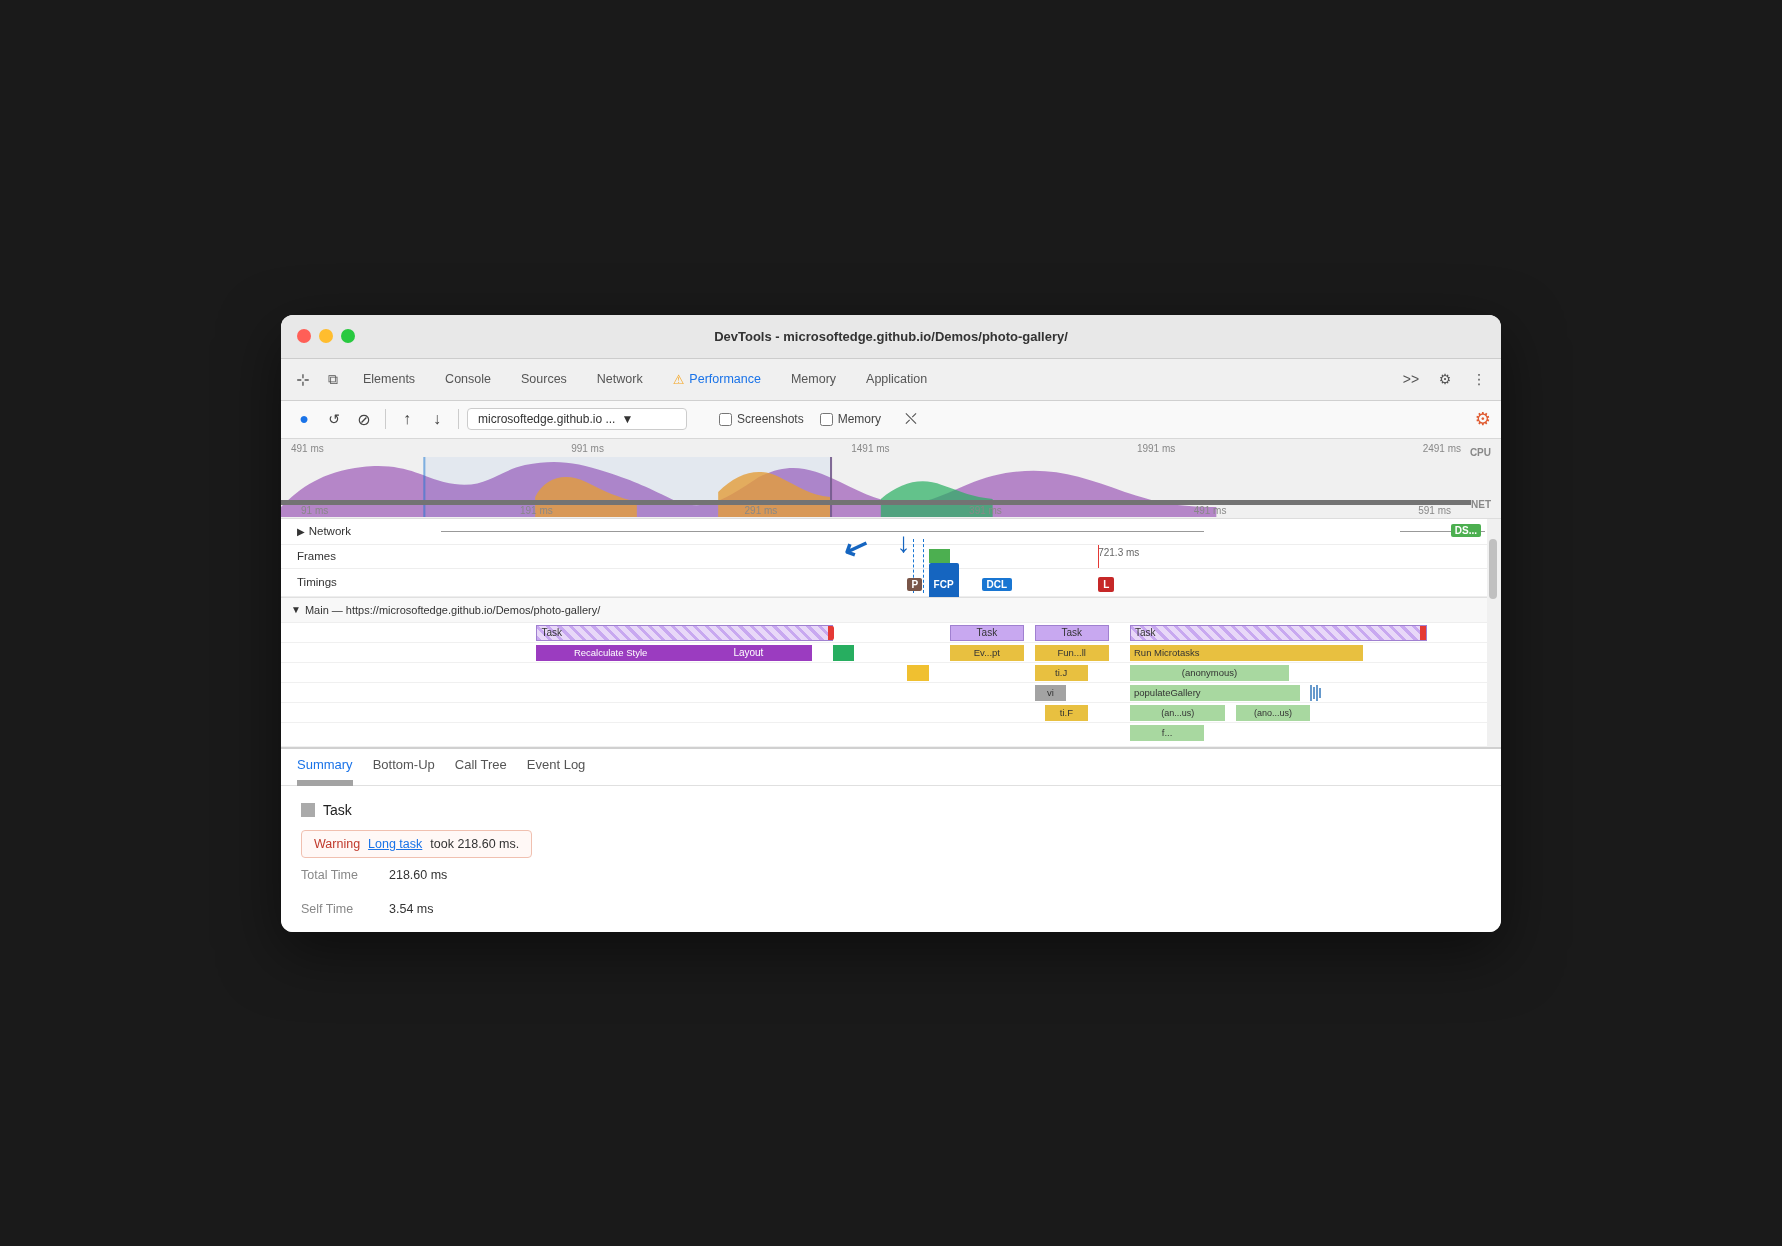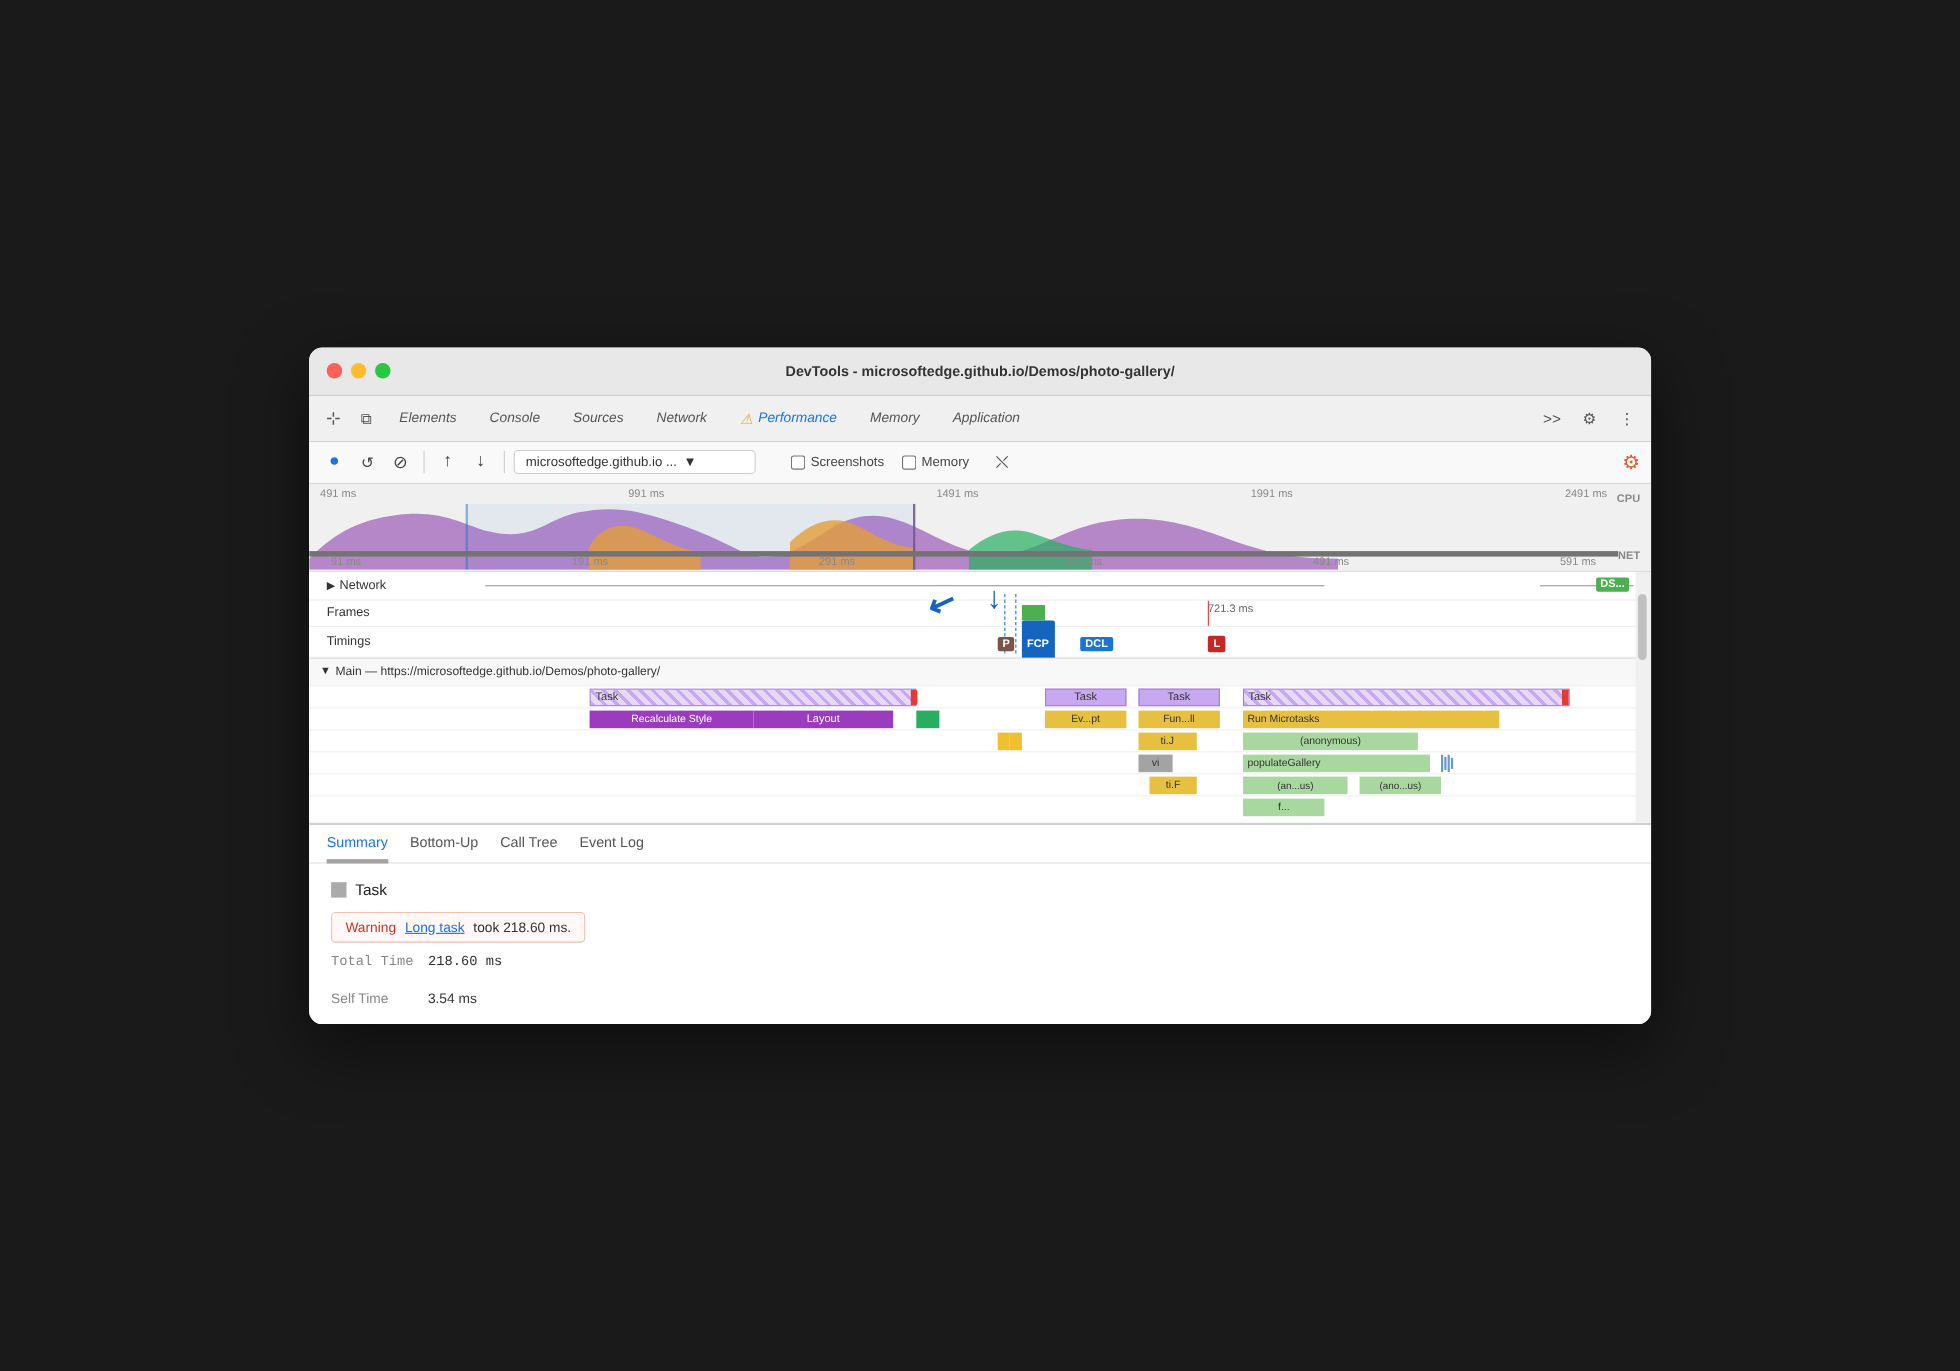--- a/index.html
+++ b/index.html
@@ -58,21 +58,20 @@
       padding: 0 8px;
       gap: 2px;
     }
     .tab-item {
       padding: 6px 14px;
       font-size: 12.5px;
       color: #555;
       cursor: pointer;
       border-radius: 4px;
       white-space: nowrap;
-      font-style: italic;
     }
     .tab-item.active {
       color: #1a73e8;
       font-weight: 500;
     }
     .tab-item.warning-tab {
       color: #1a73e8;
       display: flex;
       align-items: center;
       gap: 5px;
@@ -236,21 +235,21 @@
     .bottom-tab {
       padding: 8px 0;
       font-size: 13px;
       color: #555;
       cursor: pointer;
       border-bottom: 2px solid transparent;
       margin-bottom: -1px;
     }
     .bottom-tab.active {
       color: #1a73e8;
-      border-bottom: 4px solid #a3a3a3;
+      border-bottom: 6px solid #a3a3a3;
     }
     .summary-content {
       padding: 16px 20px;
     }
     .task-header {
       display: flex;
       align-items: center;
       gap: 8px;
       margin-bottom: 12px;
     }
@@ -647,21 +646,21 @@
         <span class="task-title">Task</span>
       </div>
 
       <div class="warning-row" style="position:relative;">
         <span class="warning-label">Warning</span>
         <span class="long-task-link">Long task</span>
         <span class="warning-text">took 218.60 ms.</span>
       </div>
 
       <div style="margin-top:6px;">
-        <div style="display:flex; align-items:flex-end; gap:8px; margin-bottom:20px;font-family:Liberation Mono, monospace;">
+        <div style="display:flex; align-items:flex-end; gap:8px; margin-bottom:20px;">
           <span style="font-size:12.5px; color:#888; min-width:80px;">Total Time</span>
           <span style="font-size:12.5px; color:#333;">218.60 ms</span>
         </div>
         <div style="display:flex; align-items:center; gap:8px;">
           <span style="font-size:12.5px; color:#888; min-width:80px;">Self Time</span>
           <span style="font-size:12.5px; color:#333;">3.54 ms</span>
         </div>
       </div>
     </div>
   </div>

